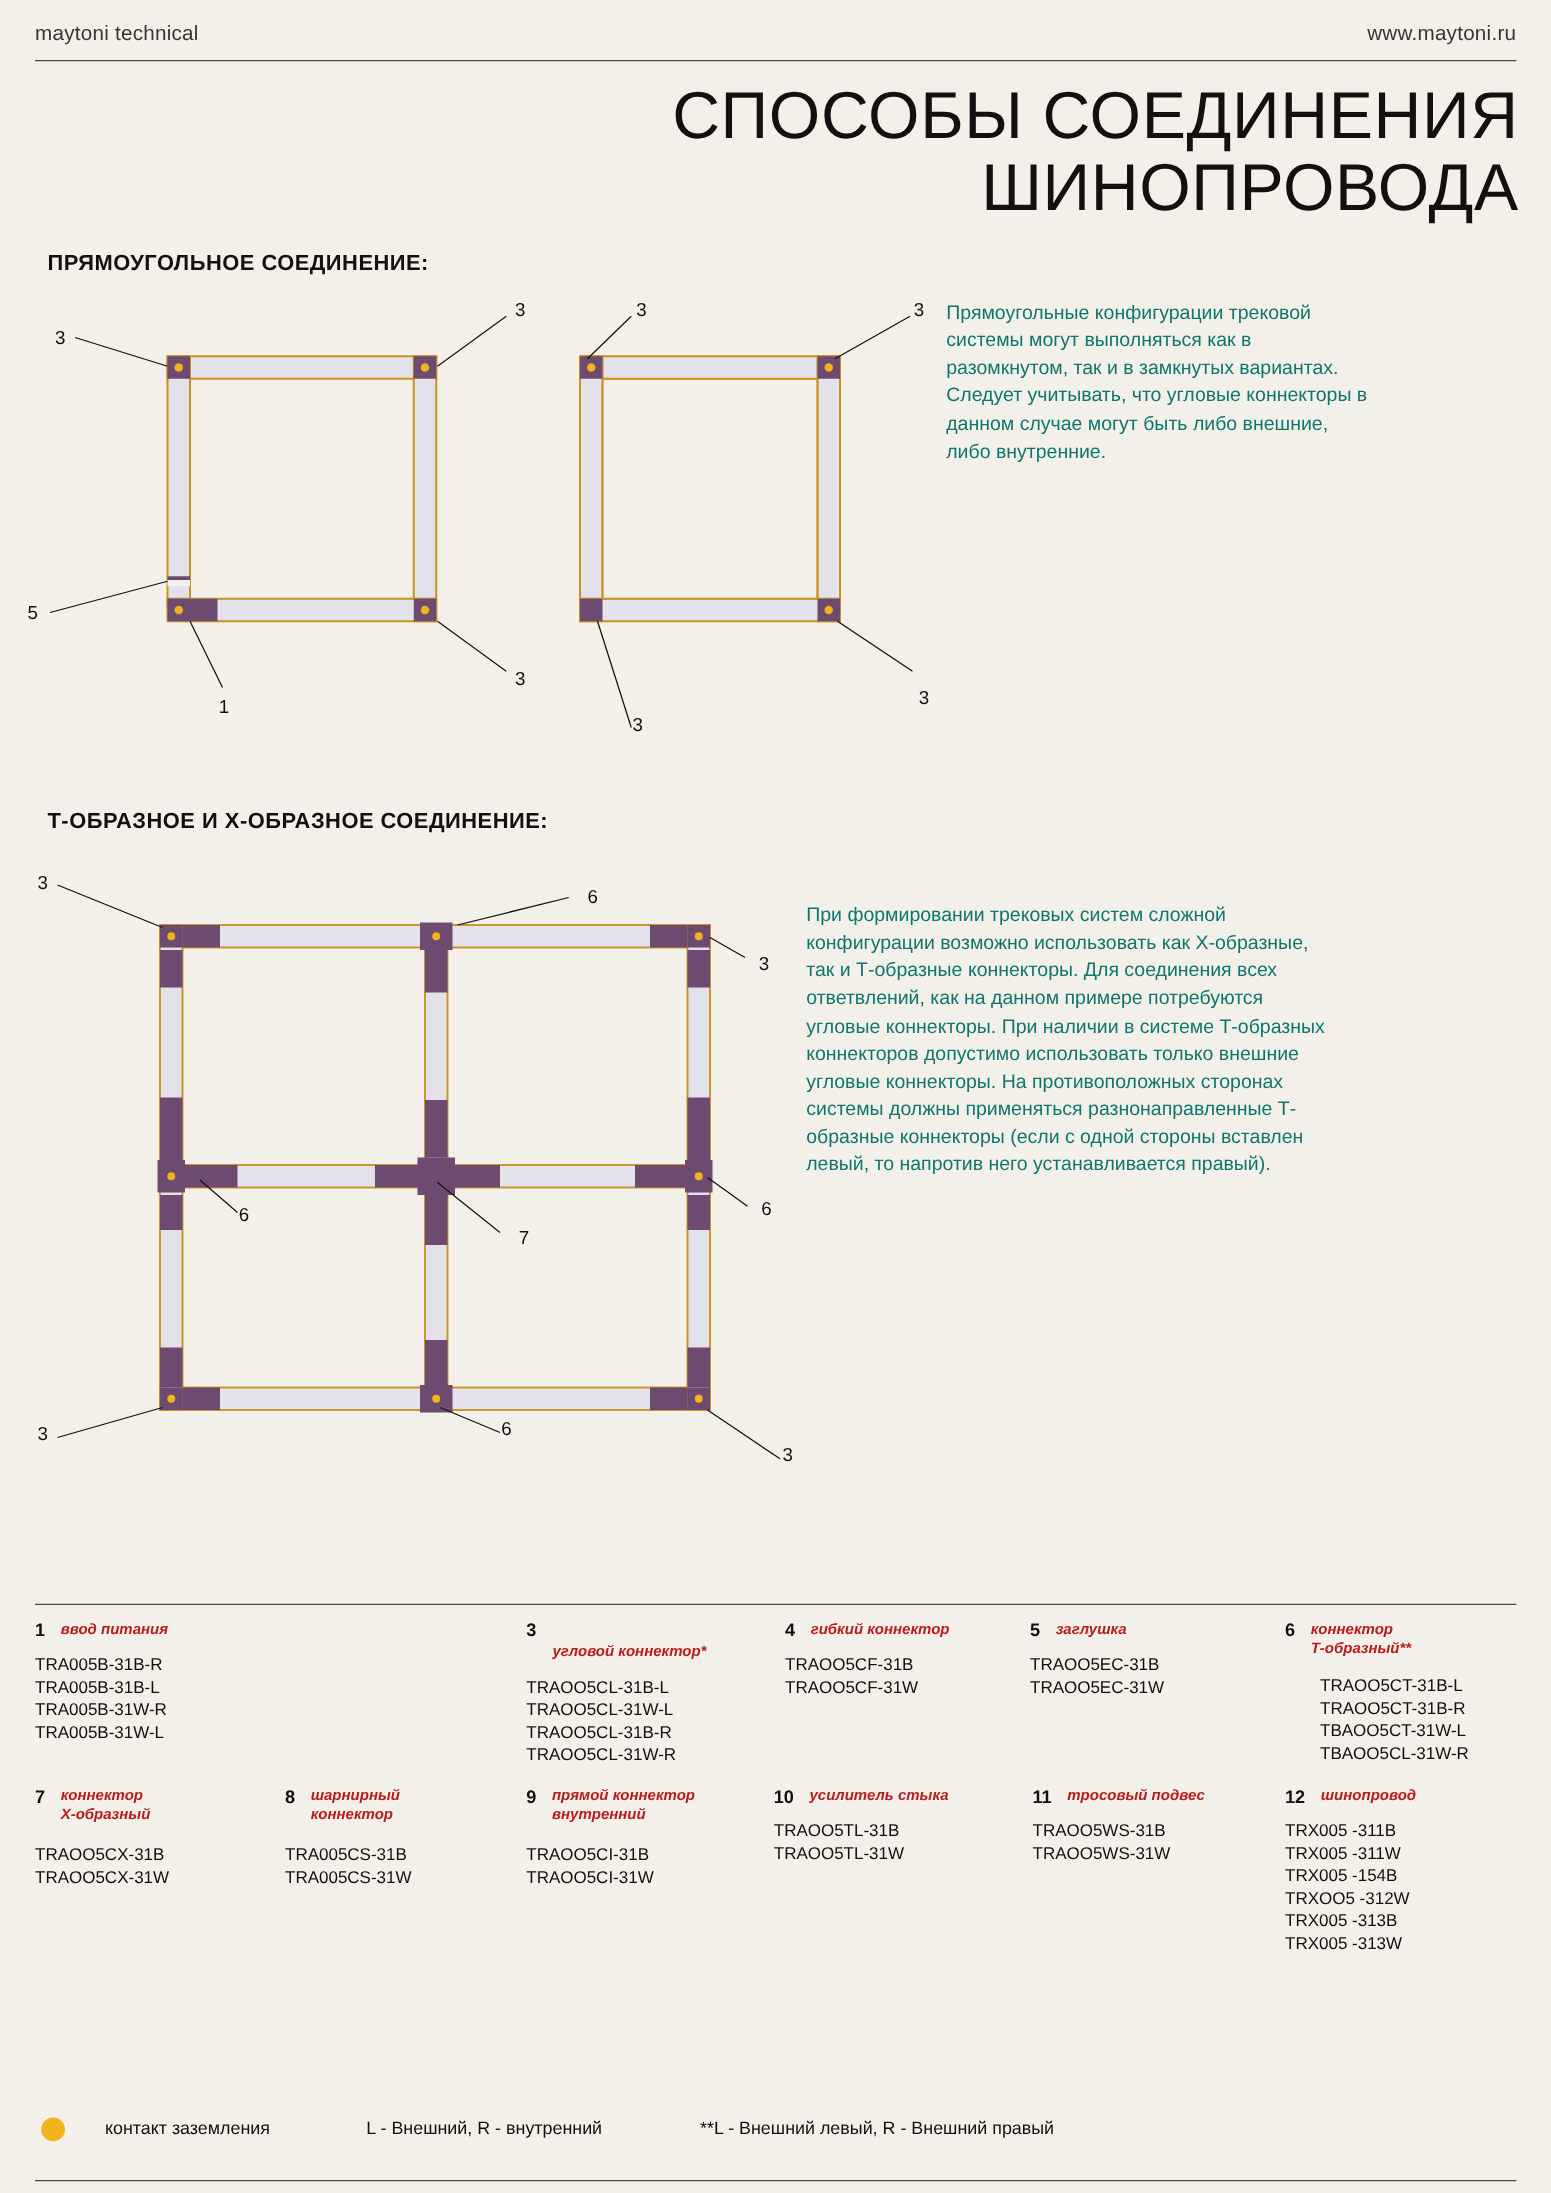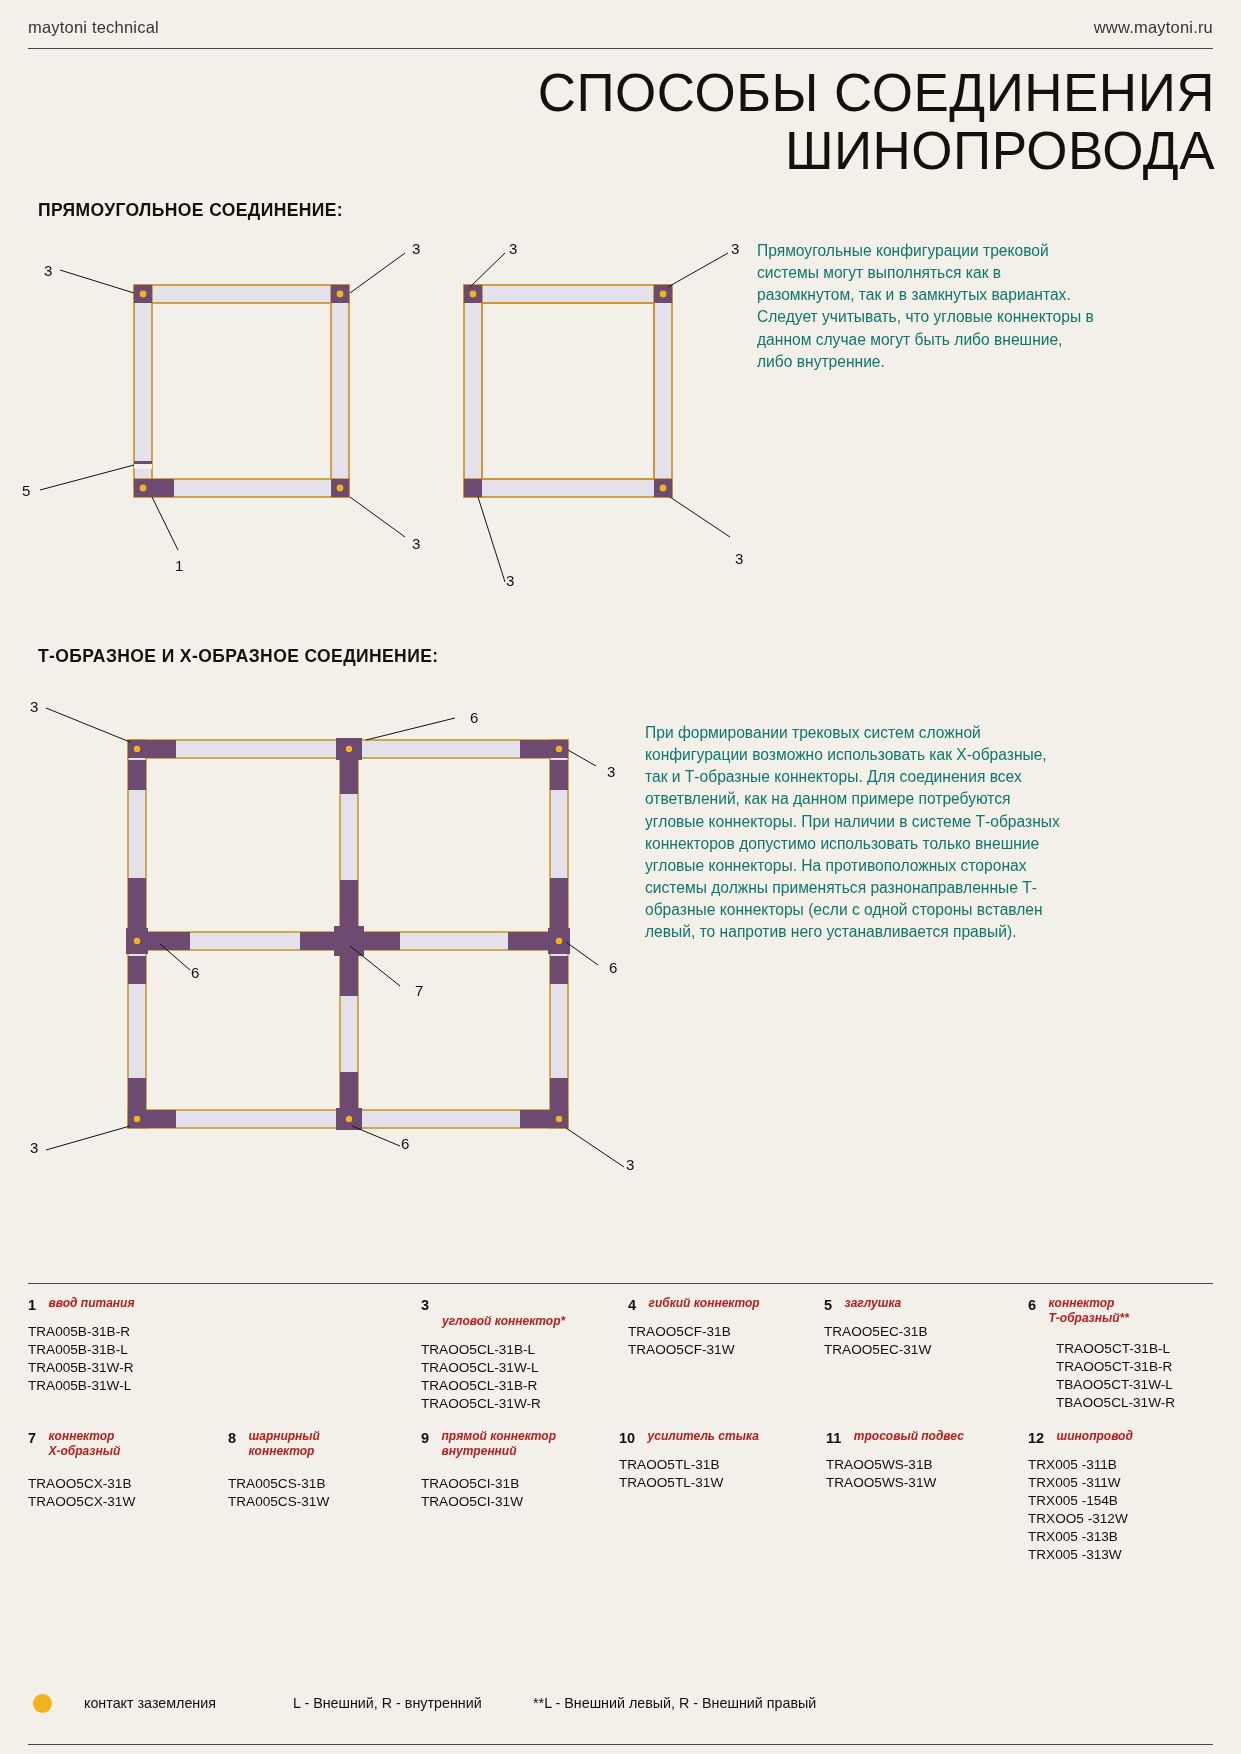--- a/index.html
+++ b/index.html
@@ -377,16 +377,16 @@
           <div>TRX005 -313W</div>
         </div>
       </div>
     </div>
   </div>
 
   <div class="footnotes">
     <div class="dot"></div>
     <div class="fn" style="left:56px; top:3px;">контакт заземления</div>
     <div class="fn" style="left:265px; top:3px;">L - Внешний, R - внутренний</div>
-    <div class="fn" style="left:505px; top:3px;">**L - Внешний левый, R - Внешний правый</div>
+    <div class="fn" style="left:532px; top:3px;">**L - Внешний левый, R - Внешний правый</div>
   </div>
 
 </div>
 
 </body></html>

